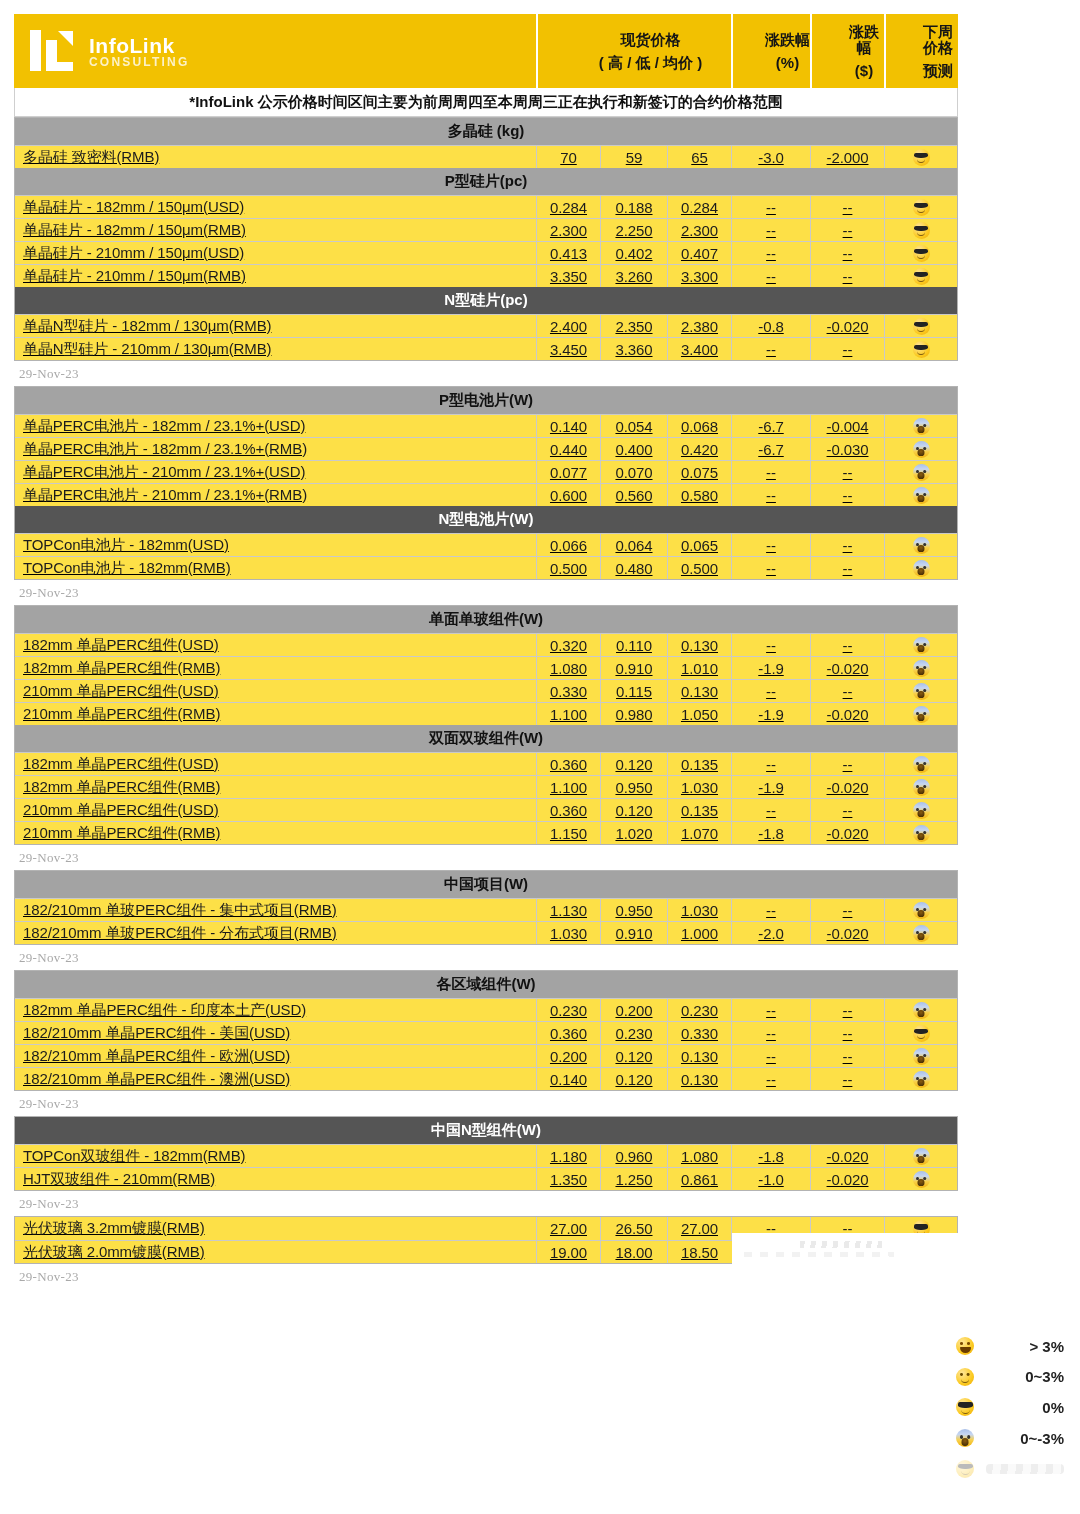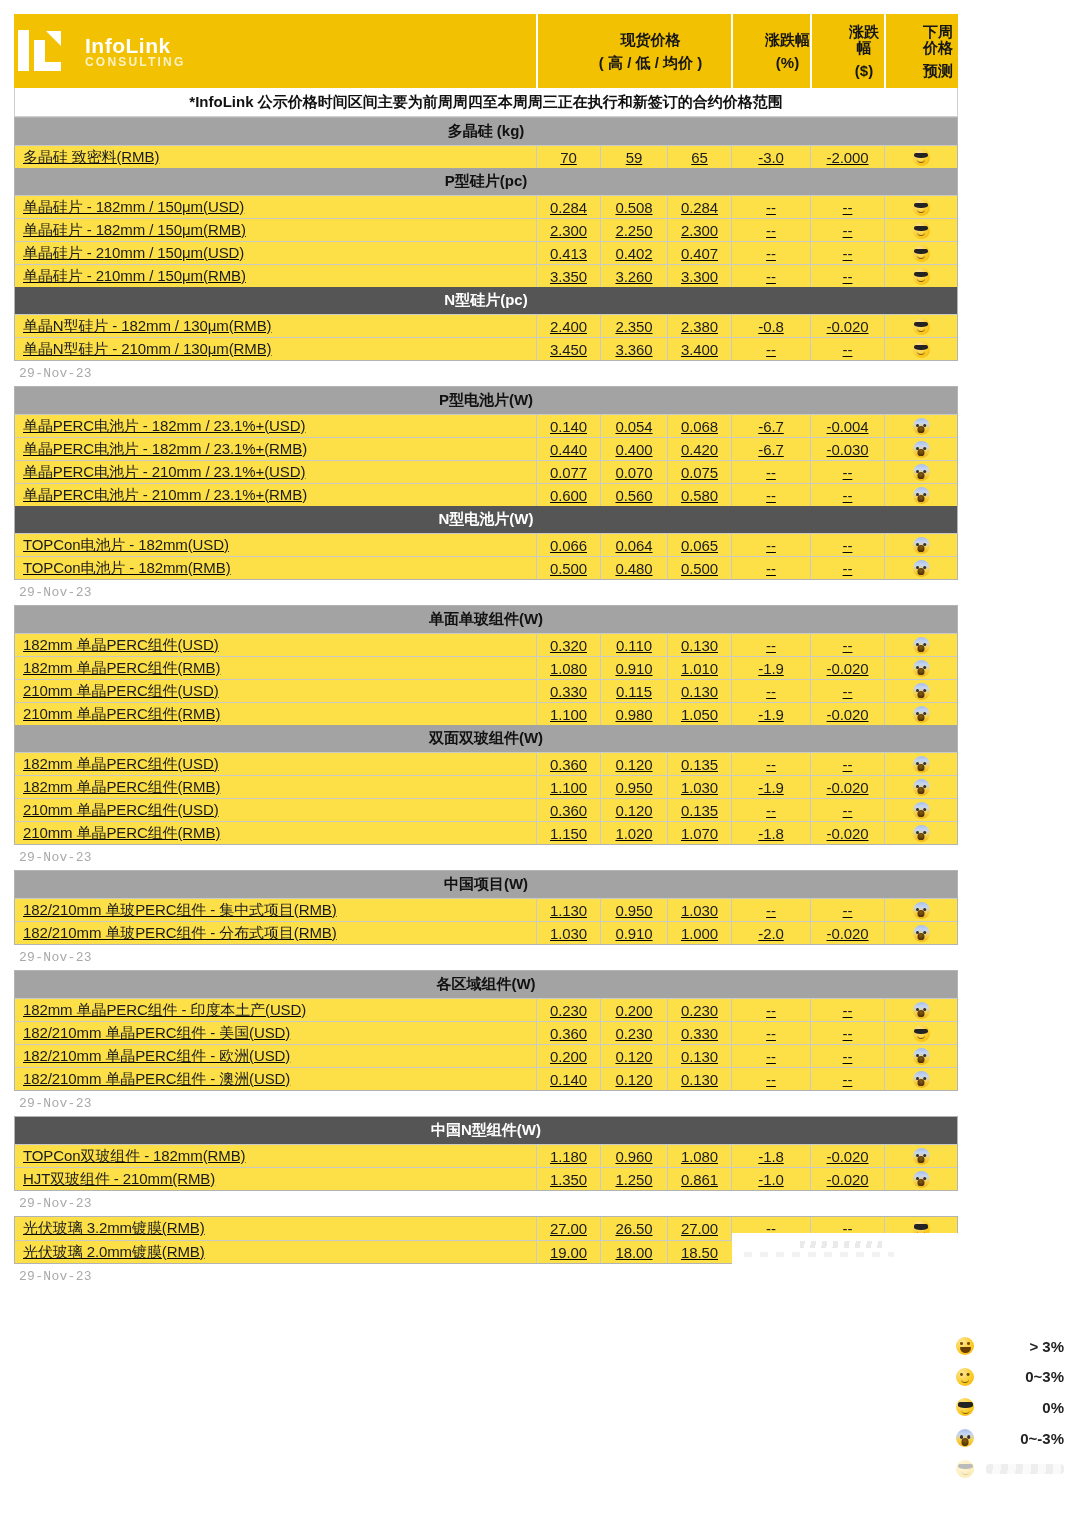--- a/index.html
+++ b/index.html
@@ -2,21 +2,21 @@
 <html><head>
 <meta charset="utf-8">
 <style>
   html,body{margin:0;padding:0;background:#fff;}
   .page{position:relative;width:1080px;height:1514px;background:#fff;overflow:hidden;
         font-family:"Liberation Sans","DejaVu Sans",sans-serif;box-sizing:border-box;padding-top:14px;}
   .sheet{margin-left:14px;width:944px;}
 
   
   .yhead{height:74px;display:grid;grid-template-columns:522px 195px 79px 74px 74px;background:#F2C101;}
-  .yh-logo{display:flex;align-items:center;padding-left:4px;gap:8px;}
+  .yh-logo{display:flex;align-items:center;padding-left:16px;}
   .mark{position:relative;width:48px;height:46px;margin-right:11px;}
   .mark i{position:absolute;display:block;}
   .mark .b1{left:0;top:2px;width:11px;height:41px;background:#fff;}
   .mark .b2{left:16px;top:12px;width:11px;height:31px;background:#fff;}
   .mark .foot{left:16px;top:34px;width:27px;height:9px;background:#fff;}
   .mark .flag{left:28px;top:3px;width:0;height:0;border-top:15px solid #fff;border-left:15px solid transparent;}
   .brand{color:#fff;font-weight:700;font-size:21px;letter-spacing:.5px;line-height:22px;}
   .brand-sub{color:rgba(255,255,255,.78);font-weight:700;font-size:12px;letter-spacing:2.2px;line-height:11px;}
   .yh-col{border-left:2px solid #fff;display:flex;flex-direction:column;justify-content:center;align-items:center;
           gap:7px;font-weight:700;font-size:15px;color:#151515;text-align:center;line-height:16px;padding-left:32px;}
@@ -32,21 +32,21 @@
   .sec-title.dark{background:#555;color:#fff;}
   .t-row{display:grid;grid-template-columns:521px 64px 67px 64px 79px 74px 73px;height:23px;
          border-top:1px solid #c9c9c9;background:#fde047;box-sizing:border-box;text-decoration:underline;}
   .block > .t-row:first-child{border-top:none;}
   .t-row > div{display:flex;align-items:center;justify-content:center;font-size:15px;color:#1c1c1c;
                border-left:1px solid #c9c9c9;box-sizing:border-box;letter-spacing:-.1px;}
   .t-row > div.c-name{justify-content:flex-start;padding-left:8px;border-left:none;font-size:15px;}
   .neg{color:#bf4040;}
   .hidden-cell{border-left:1px solid transparent !important;}
   .date-row{height:25px;padding:5px 0 0 5px;font-size:13px;color:#a9a9a9;box-sizing:border-box;
-            font-family:Liberation Mono, monospace;letter-spacing:.3px;}
+            font-family:Liberation Serif, serif;letter-spacing:.3px;}
 
   
   .emj{display:inline-block;width:17px;height:17px;border-radius:50%;position:relative;flex:none;
        background:radial-gradient(circle at 35% 30%,#ffe69a 0%,#fbc91d 62%,#eba50f 100%);}
   .emj.sunglasses::before{content:"";position:absolute;left:1.5px;right:1.5px;top:4px;height:5.5px;
        background:#232323;border-radius:2px 2px 45% 45%;}
   .emj.sunglasses::after{content:"";position:absolute;left:4.5px;right:4.5px;bottom:2.5px;height:4px;
        border-bottom:1.7px solid #7c5a10;border-radius:0 0 10px 10px;}
   .emj.screaming{background:linear-gradient(180deg,#a8bfe9 0%,#c6d6f2 30%,#f8d04a 62%,#f0b312 100%);}
   .emj.screaming::before{content:"";position:absolute;left:50%;transform:translateX(-50%);bottom:1.5px;
@@ -129,21 +129,21 @@
             <div class="c-num neg">-3.0</div>
             <div class="c-num neg">-2.000</div>
             <div class="c-emj">
               <span class="emj sunglasses"></span>
             </div>
           </div>
           <div class="sec-title light">P型硅片(pc)</div>
           <div class="t-row">
             <div class="c-name">单晶硅片 - 182mm / 150μm(USD)</div>
             <div class="c-num">0.284</div>
-            <div class="c-num">0.508</div>
+            <div class="c-num">0.188</div>
             <div class="c-num">0.284</div>
             <div class="c-num">--</div>
             <div class="c-num">--</div>
             <div class="c-emj">
               <span class="emj sunglasses"></span>
             </div>
           </div>
           <div class="t-row">
             <div class="c-name">单晶硅片 - 182mm / 150μm(RMB)</div>
             <div class="c-num">2.300</div>

